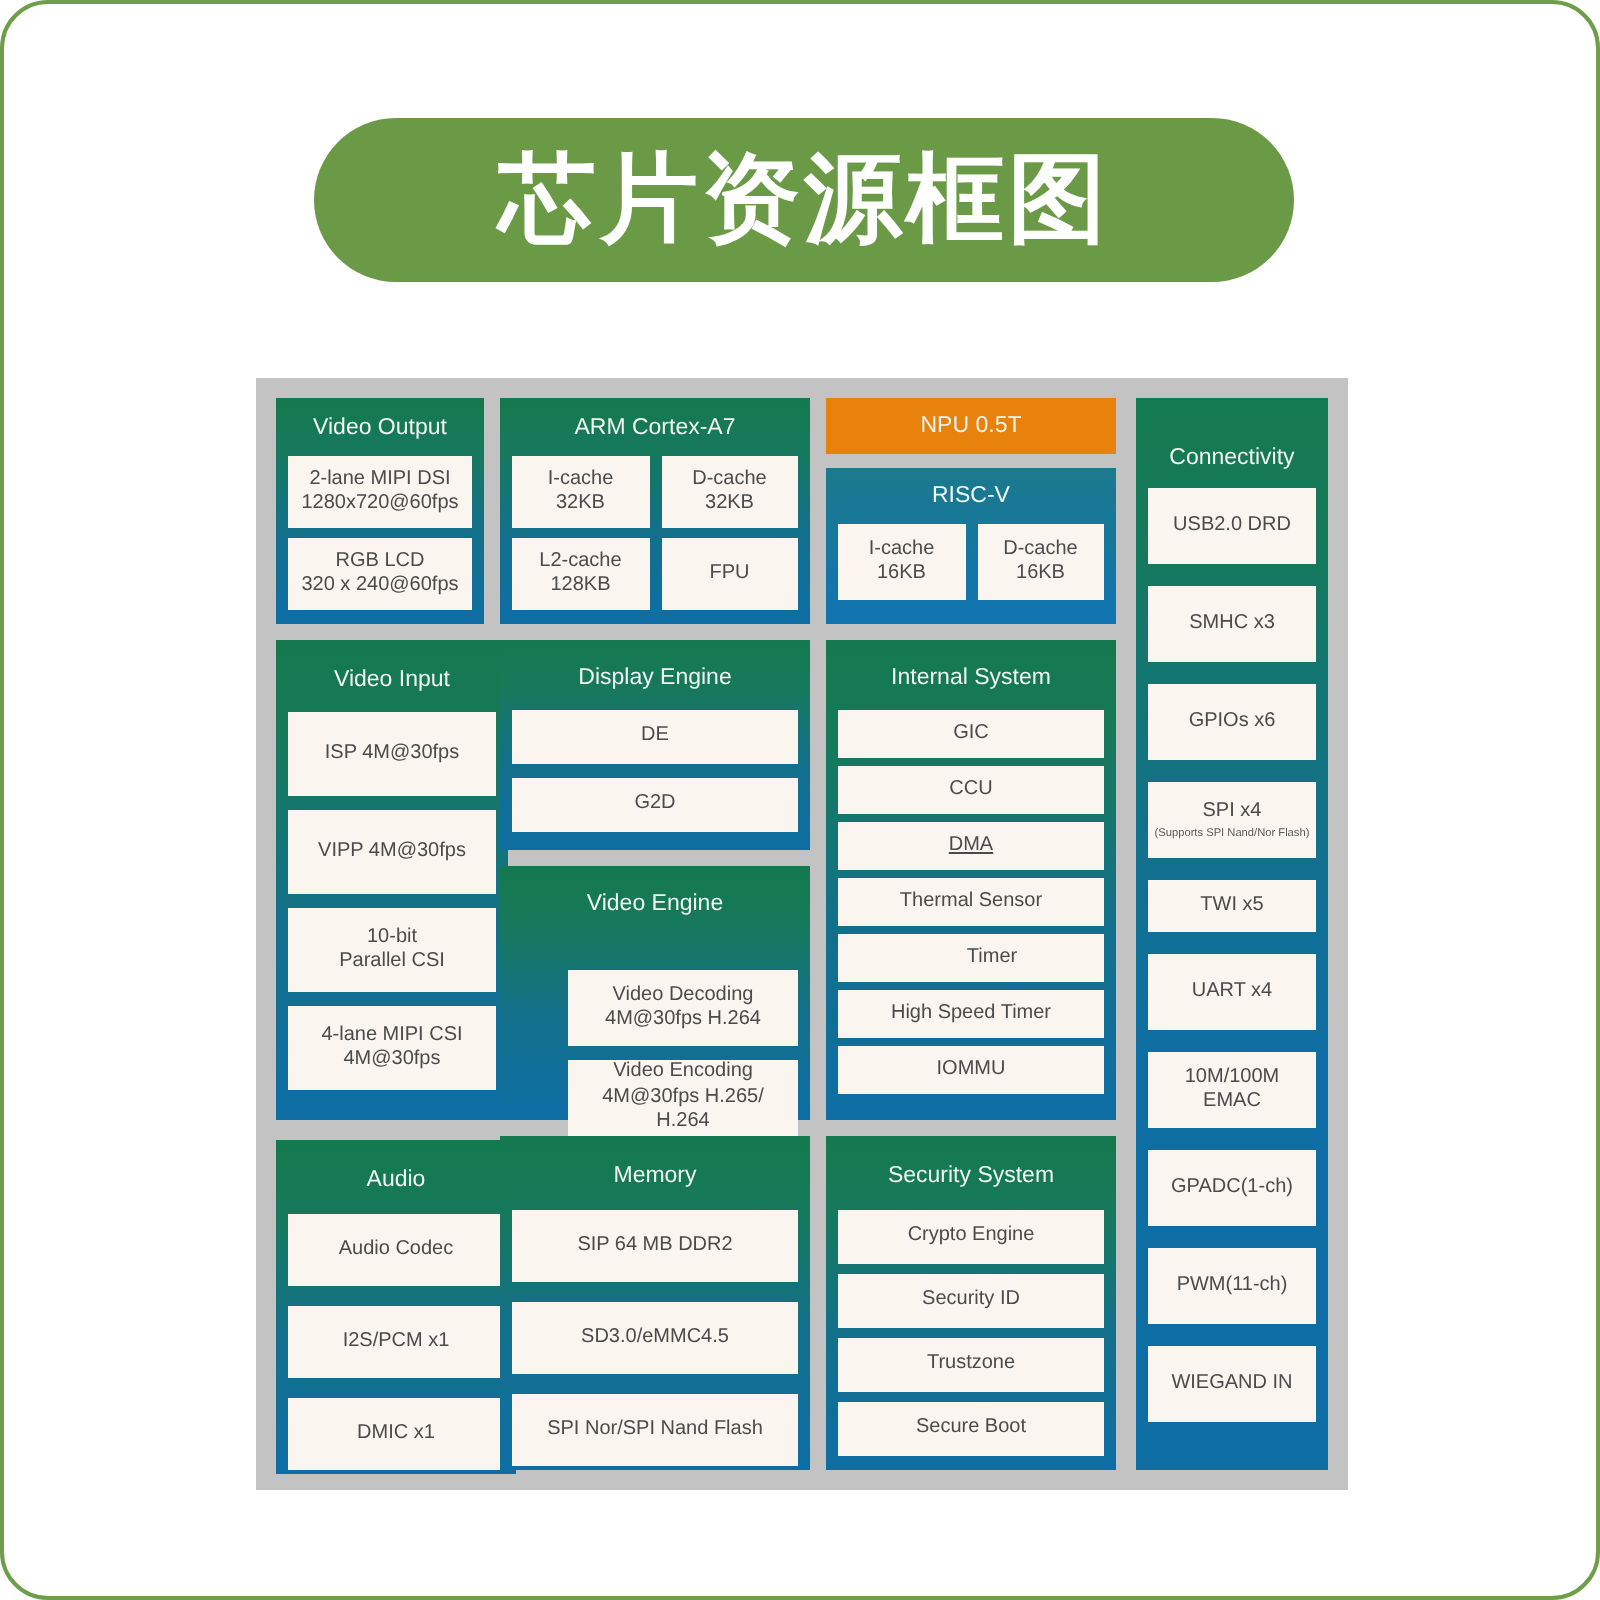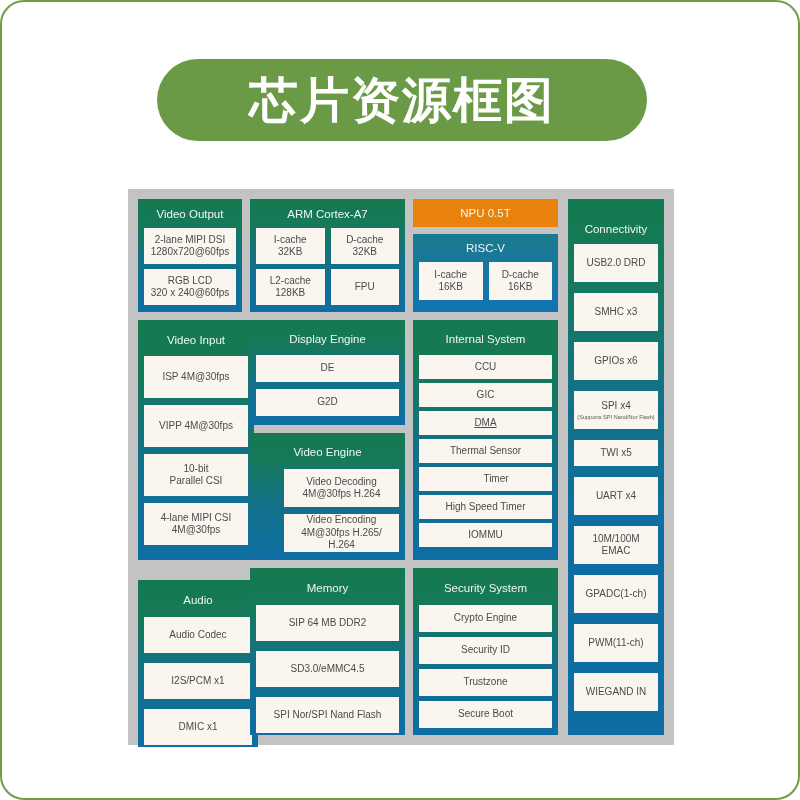--- a/index.html
+++ b/index.html
@@ -197,42 +197,42 @@
     <div class="block" style="left:122px;top:131px;width:155px;height:105px;">
       <div class="bhead" style="padding-top:13px;">Display Engine</div>
       <div class="items stack" style="top:35px;gap:7px;">
         <div class="cell" style="height:27px;">DE</div>
         <div class="cell" style="height:27px;">G2D</div>
       </div>
     </div>
 
     <div class="block" style="left:122px;top:244px;width:155px;height:127px;">
       <div class="bhead" style="padding-top:13px;">Video Engine</div>
-      <div class="items stack" style="top:36px;gap:7px;padding-left:28px;">
+      <div class="items stack" style="top:52px;gap:7px;padding-left:28px;">
         <div class="cell" style="height:38px;white-space:pre-line;">Video Decoding
 4M@30fps H.264</div>
         <div class="cell" style="height:38px;white-space:pre-line;">Video Encoding
 4M@30fps H.265/ H.264</div>
       </div>
     </div>
 
     <div class="block" style="left:285px;top:131px;width:145px;height:240px;">
       <div class="bhead" style="padding-top:13px;">Internal System</div>
       <div class="items stack" style="top:35px;gap:4px;">
+        <div class="cell" style="height:24px;">GIC</div>
         <div class="cell" style="height:24px;">CCU</div>
-        <div class="cell" style="height:24px;">GIC</div>
         <div class="cell" style="height:24px;text-decoration:underline;">DMA</div>
         <div class="cell" style="height:24px;">Thermal Sensor</div>
         <div class="cell" style="height:24px;padding-left:24px;">Timer</div>
         <div class="cell" style="height:24px;">High Speed Timer</div>
         <div class="cell" style="height:24px;">IOMMU</div>
       </div>
     </div>
 
-    <div class="block" style="left:10px;top:391px;width:120px;height:167px;">
+    <div class="block" style="left:10px;top:381px;width:120px;height:167px;">
       <div class="bhead" style="padding-top:14px;">Audio</div>
       <div class="items stack" style="top:37px;gap:10px;">
         <div class="cell" style="height:36px;">Audio Codec</div>
         <div class="cell" style="height:36px;">I2S/PCM x1</div>
         <div class="cell" style="height:36px;">DMIC x1</div>
       </div>
     </div>
 
     <div class="block" style="left:122px;top:379px;width:155px;height:167px;">
       <div class="bhead" style="padding-top:14px;">Memory</div>

